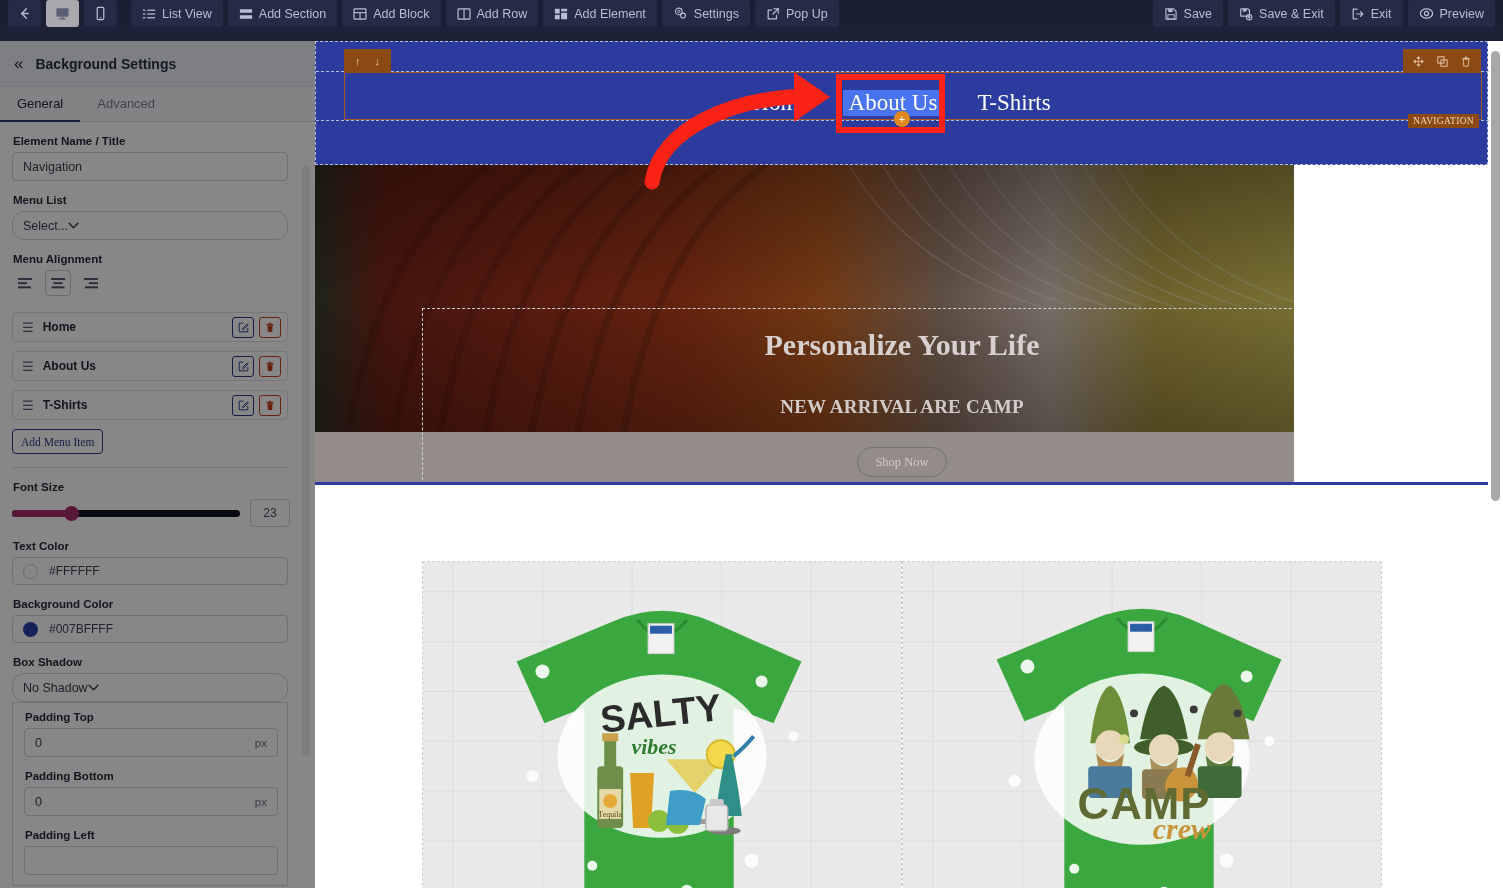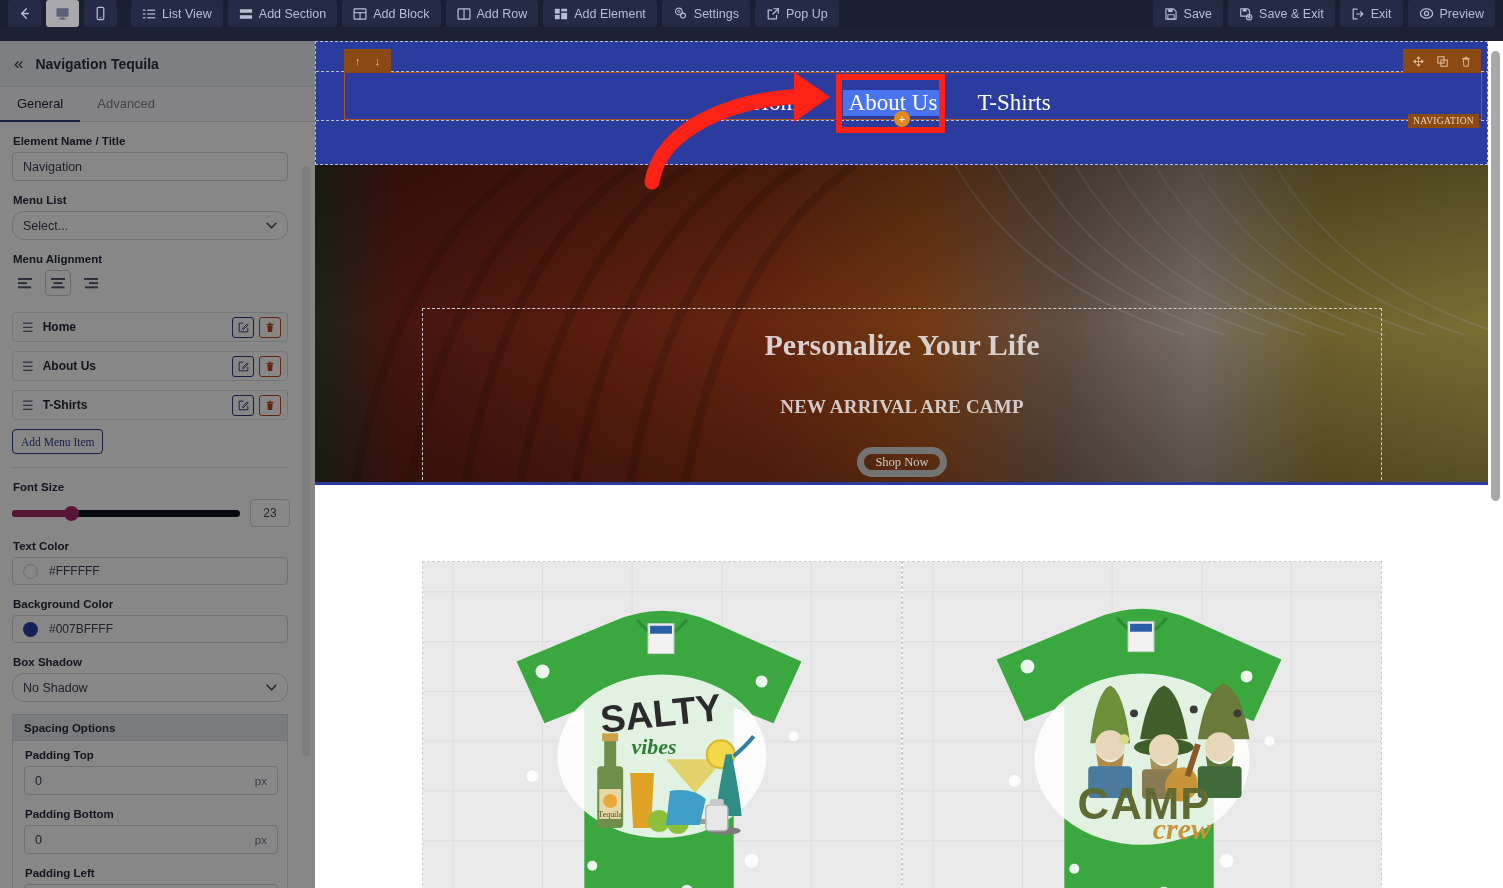--- a/index.html
+++ b/index.html
@@ -105,21 +105,21 @@
     display: flex; align-items: center;
   }
   .sel-input {
     width: 276px; height: 29px;
     border: 1px solid #cfd3de;
     border-radius: 12px;
     background: #fff;
     font-size: 12.5px;
     color: #3b4054;
     padding: 0 10px;
-    display: flex; align-items: center; justify-content: space-between;
+    display: flex; align-items: center; justify-content: flex-start;
     cursor: pointer;
   }
   .chev { width: 11px; height: 7px; flex: 0 0 auto; }
 
   .align-row { display: flex; gap: 7px; margin-top: 2px; }
   .align-btn {
     width: 26px; height: 26px;
     border: 1px solid transparent;
     border-radius: 4px;
     display: flex; align-items: center; justify-content: center;
@@ -314,21 +314,21 @@
     color: #fff; font-size: 11px; line-height: 16px;
     text-align: center;
     z-index: 31;
   }
   
   #arrow { position: absolute; left: 630px; top: 60px; width: 270px; height: 130px; z-index: 32; pointer-events: none; }
 
   
   #hero {
     position: absolute; left: 0; top: 124px;
-    width: 1173px; height: 320px;
+    width: 979px; height: 320px;
     overflow: hidden;
     text-decoration: underline;
   }
   #hero-img { position: absolute; inset: 0; }
   #hero-overlay { position: absolute; inset: 0; background: rgba(28,10,6,0.47); }
   #hero-inner {
     position: absolute; left: 107px; top: 143px;
     width: 960px; height: 182px;
     border: 1px dashed #cfcfcf;
     display: flex; flex-direction: column; align-items: center;
@@ -339,21 +339,21 @@
     color: #d7d0ce; margin-top: 19px;
   }
   #hero-h2 {
     font-family: "Liberation Serif", serif;
     font-size: 19px; font-weight: bold;
     color: #d2cac8; margin-top: 34px; letter-spacing: .2px;
   }
   #hero-btn {
     margin-top: 29px;
     width: 90px; height: 30px;
-    border: 7px solid #737373; border-radius: 16px;
+    border: 1px solid #737373; border-radius: 16px;
     color: #d2cac8; font-family: "Liberation Serif", serif;
     font-size: 12.5px;
     display: flex; align-items: center; justify-content: center;
     cursor: pointer;
   }
   #hero-bottom-strip {
     position: absolute; left: 0; top: 441px; width: 1173px; height: 3px;
     background: #2b3c9e;
   }
 
@@ -530,21 +530,21 @@
           </svg>
       </span>
       <span>Preview</span>
     </button>
   </div>
 </div>
 
 <div id="sidebar">
   <div class="sb-header">
     <span class="sb-collapse">«</span>
-    <span class="sb-title">Navigation Tequila</span>
+    <span class="sb-title">Background Settings</span>
   </div>
 
   <div class="sb-tabs">
     <div class="sb-tab active">General</div>
     <div class="sb-tab">Advanced</div>
   </div>
 
   <div class="sb-body">
 
     <div class="fld-label">Element Name / Title</div>
@@ -663,21 +663,20 @@
     </div>
 
     <div class="fld-label sp">Box Shadow</div>
     <div class="sel-input">
       <span>No Shadow</span>
       <svg class="chev" viewBox="0 0 12 8">
           <path d="M1 1.5 L6 6.5 L11 1.5" fill="none" stroke="#3b4054" stroke-width="1.7" stroke-linecap="round" stroke-linejoin="round"></path>
         </svg>
     </div>
 
-    <div class="section-hdr">Spacing Options</div>
     <div class="section-body">
       <div class="fld-label">Padding Top</div>
       <div class="unit-input">
         <span>0</span>
         <span class="unit-suffix">px</span>
       </div>
       <div class="fld-label sp">Padding Bottom</div>
       <div class="unit-input">
         <span>0</span>
         <span class="unit-suffix">px</span>

